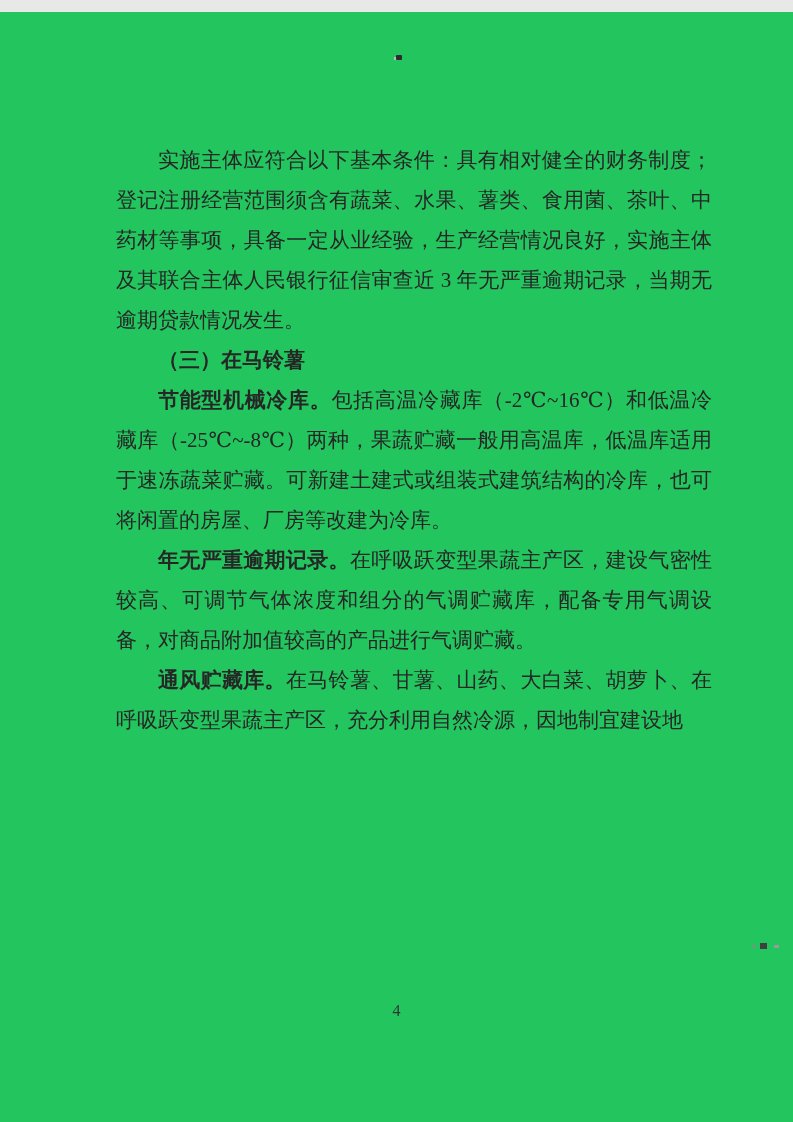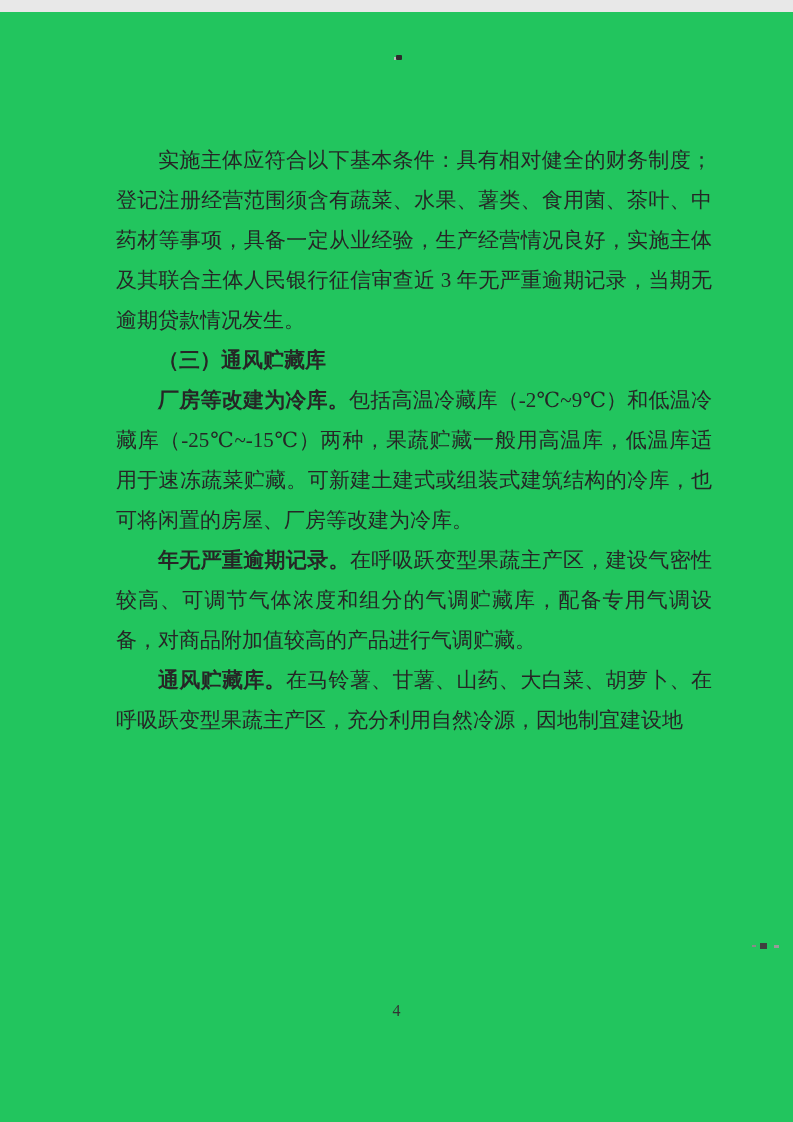--- a/index.html
+++ b/index.html
@@ -77,22 +77,22 @@
 </style>
 </head>
 <body>
 
 <div class="page">
 
   <span class="speck-top"></span>
 
   <main class="content" id="doc-content">
       <p class="body-paragraph"><span>实施主体应符合以下基本条件：具有相对健全的财务制度；登记注册经营范围须含有蔬菜、水果、薯类、食用菌、茶叶、中药材等事项，具备一定从业经验，生产经营情况良好，实施主体及其联合主体人民银行征信审查近 3 年无严重逾期记录，当期无逾期贷款情况发生。</span></p>
-      <p class="heading"><span>（三）通风贮藏库</span></p>
-      <p class="body-paragraph"><span class="lead">厂房等改建为冷库。</span><span>包括高温冷藏库（-2℃~9℃）和低温冷藏库（-25℃~-15℃）两种，果蔬贮藏一般用高温库，低温库适用于速冻蔬菜贮藏。可新建土建式或组装式建筑结构的冷库，也可将闲置的房屋、厂房等改建为冷库。</span></p>
+      <p class="heading"><span>（三）在马铃薯</span></p>
+      <p class="body-paragraph"><span class="lead">节能型机械冷库。</span><span>包括高温冷藏库（-2℃~16℃）和低温冷藏库（-25℃~-8℃）两种，果蔬贮藏一般用高温库，低温库适用于速冻蔬菜贮藏。可新建土建式或组装式建筑结构的冷库，也可将闲置的房屋、厂房等改建为冷库。</span></p>
       <p class="body-paragraph"><span class="lead">年无严重逾期记录。</span><span>在呼吸跃变型果蔬主产区，建设气密性较高、可调节气体浓度和组分的气调贮藏库，配备专用气调设备，对商品附加值较高的产品进行气调贮藏。</span></p>
       <p class="body-paragraph"><span class="lead">通风贮藏库。</span><span>在马铃薯、甘薯、山药、大白菜、胡萝卜、在呼吸跃变型果蔬主产区，充分利用自然冷源，因地制宜建设地</span></p>
     </main>
 
   <div class="speck-right">
       <i></i>
       <i></i>
       <i></i>
     </div>
 

